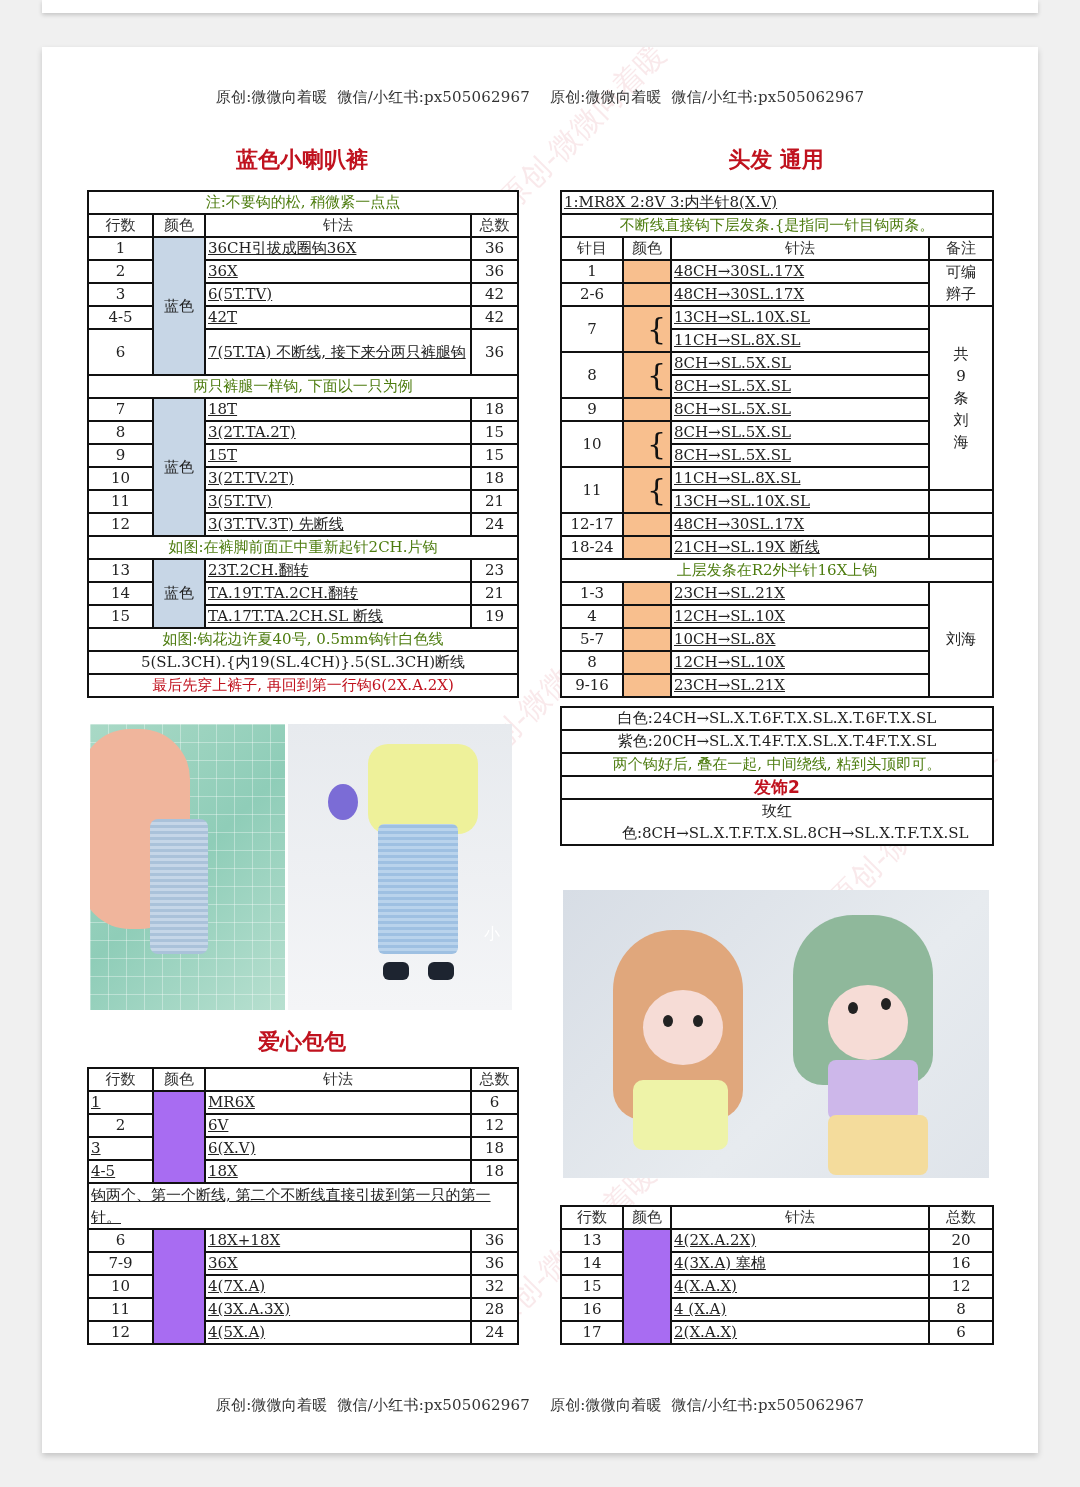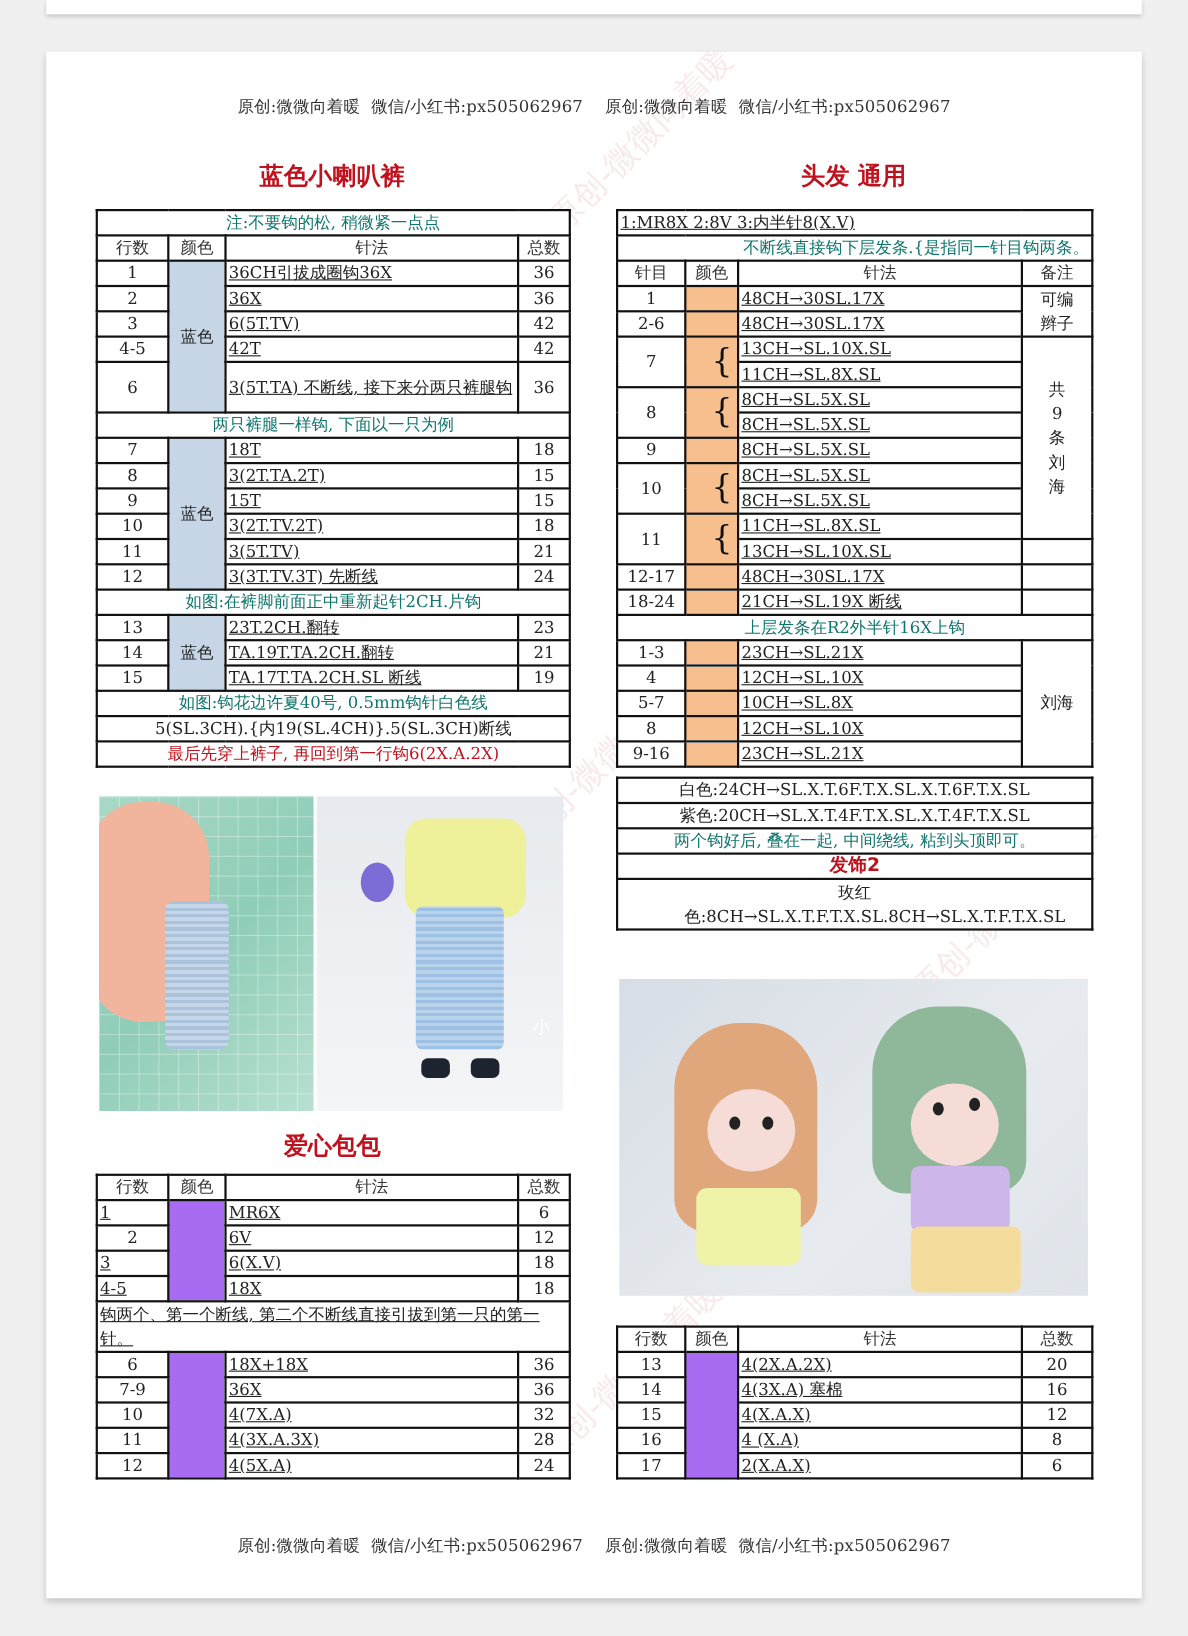--- a/index.html
+++ b/index.html
@@ -15,21 +15,21 @@
 
   .title { position: absolute; font-family: "DejaVu Sans", "Liberation Sans", sans-serif; font-weight: bold; color: #c0121e; text-align: center; }
   .title.big { font-size: 22px; }
   .title.small { font-size: 18px; }
 
   table { position: absolute; border-collapse: collapse; table-layout: fixed; font-size: 15px; background: #fff; }
   td, th { border: 2px solid #111; height: 23px; padding: 0 2px; font-weight: normal; white-space: nowrap; overflow: hidden; line-height: 19px; }
   th { text-align: center; color: #333; }
   .c { text-align: center; }
   .l { text-align: left; text-decoration: underline; }
-  .note { text-align: center; color: #0f766e; }
+  .note { text-align: center; color: #4d7c0f; }
   .note-red { text-align: center; color: #c0121e; }
   .note-plain { text-align: center; color: #222; }
   .wrap { white-space: normal; line-height: 22px; margin-top: 24px; }
   .blue { background: #c7d6e6; }
   .orange { background: #f8bf8e; }
   .purple { background: #a86cf2; }
   .brace { font-size: 30px; line-height: 20px; text-align: right; padding-right: 4px; font-family: "DejaVu Serif", serif; color: #111; }
 
   .photo { position: absolute; overflow: hidden; }
   .ph-mat { background: linear-gradient(135deg, #a9d9c6, #8fcdb8 50%, #b8e0d0); }
@@ -104,21 +104,21 @@
           <td class="l">6(5T.TV)</td>
           <td class="c">42</td>
         </tr>
     <tr>
           <td class="c">4-5</td>
           <td class="l">42T</td>
           <td class="c">42</td>
         </tr>
     <tr style="height:46px">
           <td class="c">6</td>
-          <td class="l wrap">3(5T.TA) 不断线, 接下来分两只裤腿钩</td>
+          <td class="l wrap">7(5T.TA) 不断线, 接下来分两只裤腿钩</td>
           <td class="c">36</td>
         </tr>
     <tr>
           <td colspan="4" class="note">两只裤腿一样钩, 下面以一只为例</td>
         </tr>
     <tr>
           <td class="c">7</td>
           <td rowspan="6" class="c blue">蓝色</td>
           <td class="l">18T</td>
           <td class="c">18</td>
@@ -268,21 +268,21 @@
         <col style="width:62px">
         <col style="width:48px">
         <col style="width:258px">
         <col style="width:64px">
       </colgroup>
     <tbody>
         <tr>
           <td colspan="4" class="l">1:MR8X   2:8V   3:内半针8(X.V)</td>
         </tr>
     <tr>
-          <td colspan="4" class="note" style="text-align:right">不断线直接钩下层发条.{是指同一针目钩两条。</td>
+          <td colspan="4" class="note" style="text-align:center">不断线直接钩下层发条.{是指同一针目钩两条。</td>
         </tr>
     <tr>
       <th>针目</th>
       <th>颜色</th>
       <th>针法</th>
       <th>备注</th>
     </tr>
     <tr>
           <td class="c">1</td>
           <td class="orange"></td>

